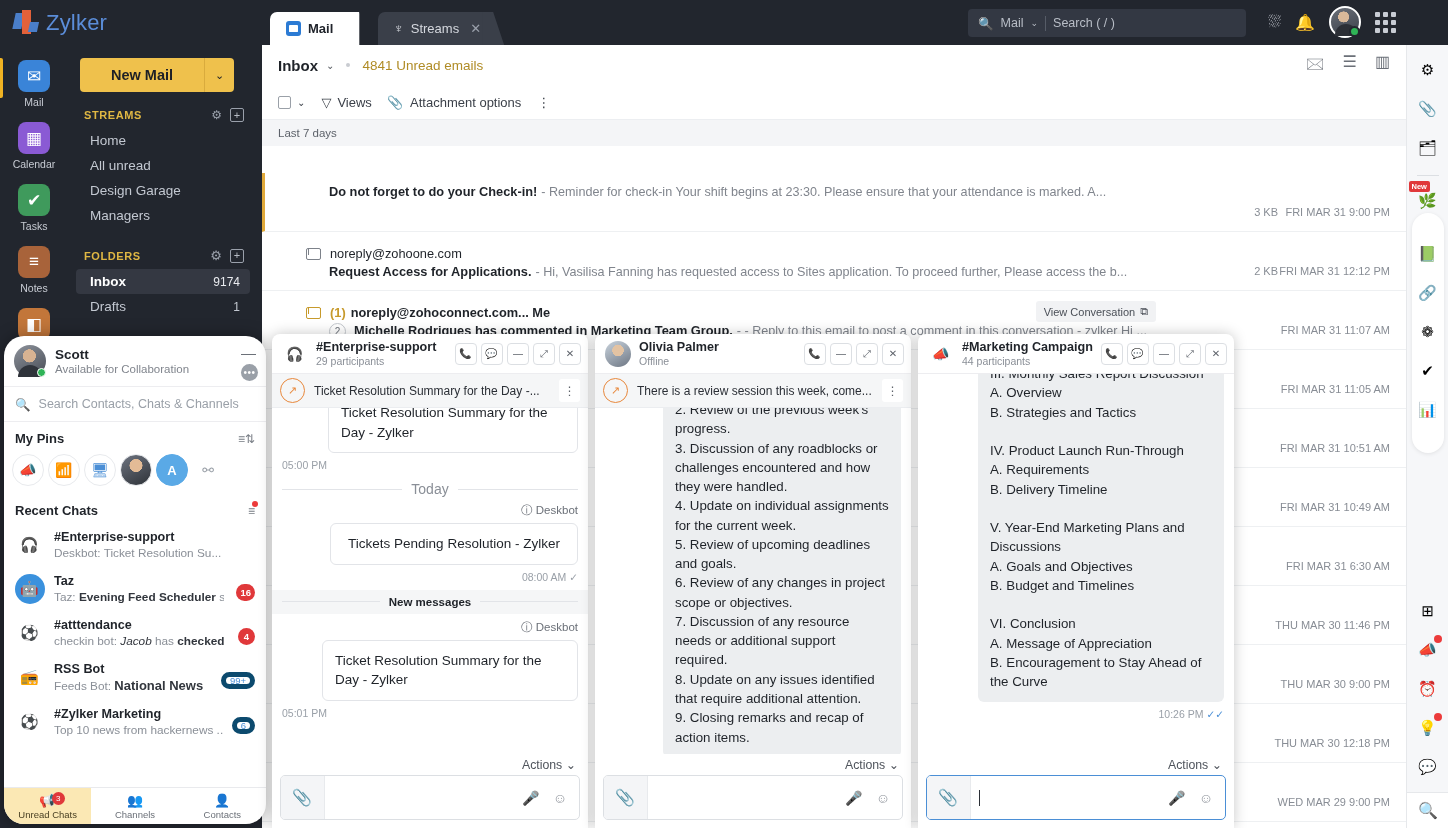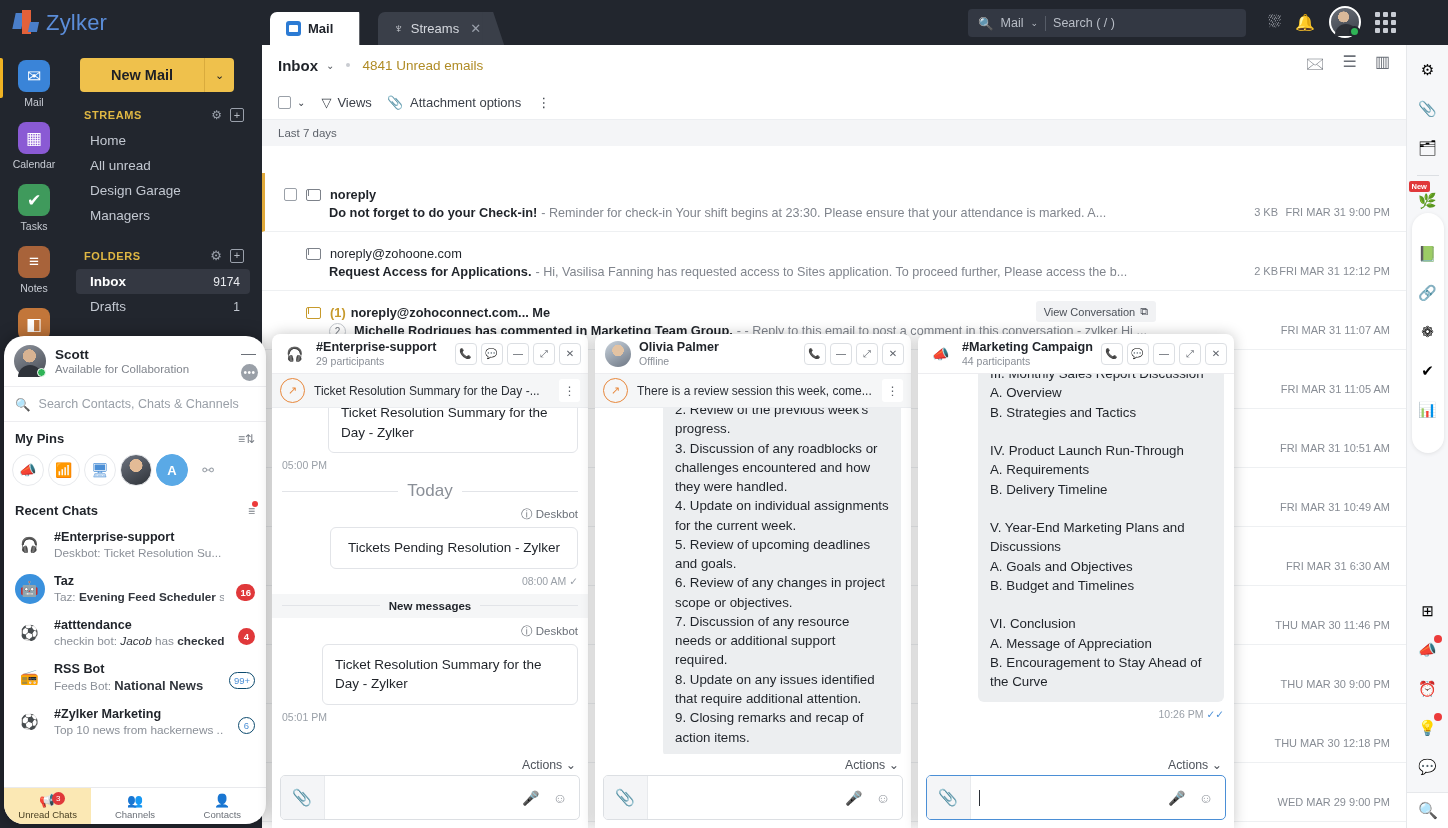--- a/index.html
+++ b/index.html
@@ -160,21 +160,21 @@
   .pin.plain { border:none; }
   .chatlist { flex:1; overflow:hidden; }
   .chatrow { display:flex; gap:9px; padding:7px 11px; align-items:flex-start; position:relative; }
   .cr-ico { width:30px; height:30px; border-radius:50%; flex:none; display:flex; align-items:center; justify-content:center; font-size:15px; }
   .cr-name { font-size:12.6px; font-weight:700; color:#1f2329; }
   .cr-prev { font-size:11.8px; color:#8a8f97; margin-top:2px; white-space:nowrap; overflow:hidden; max-width:170px; }
   .cr-prev b { color:#32363d; }
   .cr-prev i { color:#32363d; }
   .badge { position:absolute; right:11px; top:17px; min-width:17px; height:17px; border-radius:9px; background:#e0383a; color:#fff;
     font-size:9.5px; display:flex; align-items:center; justify-content:center; padding:0 4px; font-weight:600; }
-  .badge.hollow { background:#fff; color:#4b8fd6; border:1px solid #0c4a6e; font-weight:400; }
+  .badge.hollow { background:#fff; color:#4b8fd6; border:5px solid #0c4a6e; font-weight:400; }
   .cp-tabs { height:37px; display:flex; border-top:1px solid #e9eaed; }
   .cp-tab { flex:1; display:flex; flex-direction:column; align-items:center; justify-content:center; gap:1px; font-size:9.5px; color:#6b7078; position:relative; cursor:pointer; }
   .cp-tab.active { background:#fbe8b4; color:#4a4124; }
   .cp-tab .tbadge { position:absolute; top:4px; left:calc(50% + 4px); background:#e0383a; color:#fff; font-size:8px; width:13px; height:13px; border-radius:7px; display:flex; align-items:center; justify-content:center; }
 
   
   .cw { position:absolute; bottom:0; background:#fff; border-radius:8px 8px 0 0; box-shadow:0 0 14px rgba(0,0,0,.22); overflow:hidden; display:flex; flex-direction:column; }
   .cw-head { height:40px; display:flex; align-items:center; padding:0 7px 0 10px; gap:8px; border-bottom:1px solid #ededf0; }
   .cw-ico { width:26px; height:26px; border-radius:50%; display:flex; align-items:center; justify-content:center; font-size:14px; flex:none; }
   .cw-title { font-size:12.6px; font-weight:700; color:#1f2329; line-height:1.15; }
@@ -183,21 +183,21 @@
   .cw-btn { width:22px; height:22px; border:1px solid #dcdfe3; border-radius:4px; display:flex; align-items:center; justify-content:center; font-size:10px; color:#5d626a; cursor:pointer; }
   .cw-pin { height:34px; background:#f5f6f7; display:flex; align-items:center; gap:9px; padding:0 8px; border-bottom:1px solid #ebedf0; }
   .cw-pin-ico { width:25px; height:25px; border-radius:50%; border:1.4px solid #e8883c; display:flex; align-items:center; justify-content:center; color:#e8883c; font-size:11px; flex:none; }
   .cw-pin-txt { font-size:12px; color:#2b2f36; white-space:nowrap; overflow:hidden; text-overflow:ellipsis; flex:1; }
   .cw-kebab { width:21px; height:23px; background:#fff; border-radius:3px; display:flex; align-items:center; justify-content:center; color:#5d626a; font-size:12px; }
   .cw-body { flex:1; overflow:hidden; padding:0 10px; position:relative; }
   .bub { border:1px solid #e2e4e8; border-radius:6px; padding:10px 12px; font-size:13.5px; color:#1f2329; line-height:1.45; }
   .bub.grey { background:#eceef0; border:none; white-space:pre-line; font-size:13.3px; }
   .ts { font-size:10.5px; color:#9aa0a8; margin-top:6px; }
   .ts.r { text-align:right; }
-  .daysep { display:flex; align-items:center; gap:9px; margin:10px 0 6px; color:#8a8f97; font-size:17px; }
+  .daysep { display:flex; align-items:center; gap:9px; margin:10px 0 6px; color:#8a8f97; font-size:14px; }
   .daysep::before, .daysep::after { content:""; flex:1; height:1px; background:#e2e4e8; }
   .deskbot { text-align:right; font-size:11.5px; color:#6b7078; margin:6px 0 5px; }
   .newmsg { background:#f5f6f7; margin:0 -10px; padding:6px 10px; display:flex; align-items:center; gap:9px; color:#1f2329; font-size:11.5px; font-weight:700; }
   .newmsg::before, .newmsg::after { content:""; flex:1; height:1px; background:#e2e4e8; }
   .actions { text-align:right; font-size:12.3px; color:#4f545c; padding:4px 12px 3px; }
   .composer { margin:0 8px 8px; height:45px; border:1px solid #dcdfe3; border-radius:5px; display:flex; align-items:center; }
   .composer.focus { border:1.6px solid #4b8fd6; }
   .clip-cell { width:44px; height:100%; background:#f4f5f7; border-right:1px solid #e8eaed; display:flex; align-items:center; justify-content:center; color:#767b83; font-size:16px; border-radius:4px 0 0 4px; }
   .comp-in { flex:1; height:100%; display:flex; align-items:center; padding-left:8px; }
   .caret { width:1px; height:16px; background:#2b2f36; }
@@ -349,25 +349,20 @@
             <span>📎</span>
             <span>Attachment options</span>
           </span>
         <span class="tb-item">⋮</span>
       </div>
 
       <div class="band">Last 7 days</div>
 
       <div class="mlist">
         <div class="mrow unread">
-          <div class="mrow-l1">
-            <span class="cb"></span>
-            <span class="env"></span>
-            <span class="mfrom b">noreply</span>
-          </div>
           <div class="mrow-l2">
             <span class="msubj">Do not forget to do your Check-in!</span>
             <span class="mprev">- Reminder for check-in Your shift begins at 23:30. Please ensure that your attendance is marked. A...</span>
           </div>
           <span class="msize">3 KB</span>
           <span class="mdate">FRI MAR 31 9:00 PM</span>
         </div>
 
         <div class="mrow">
           <div class="mrow-l1">

